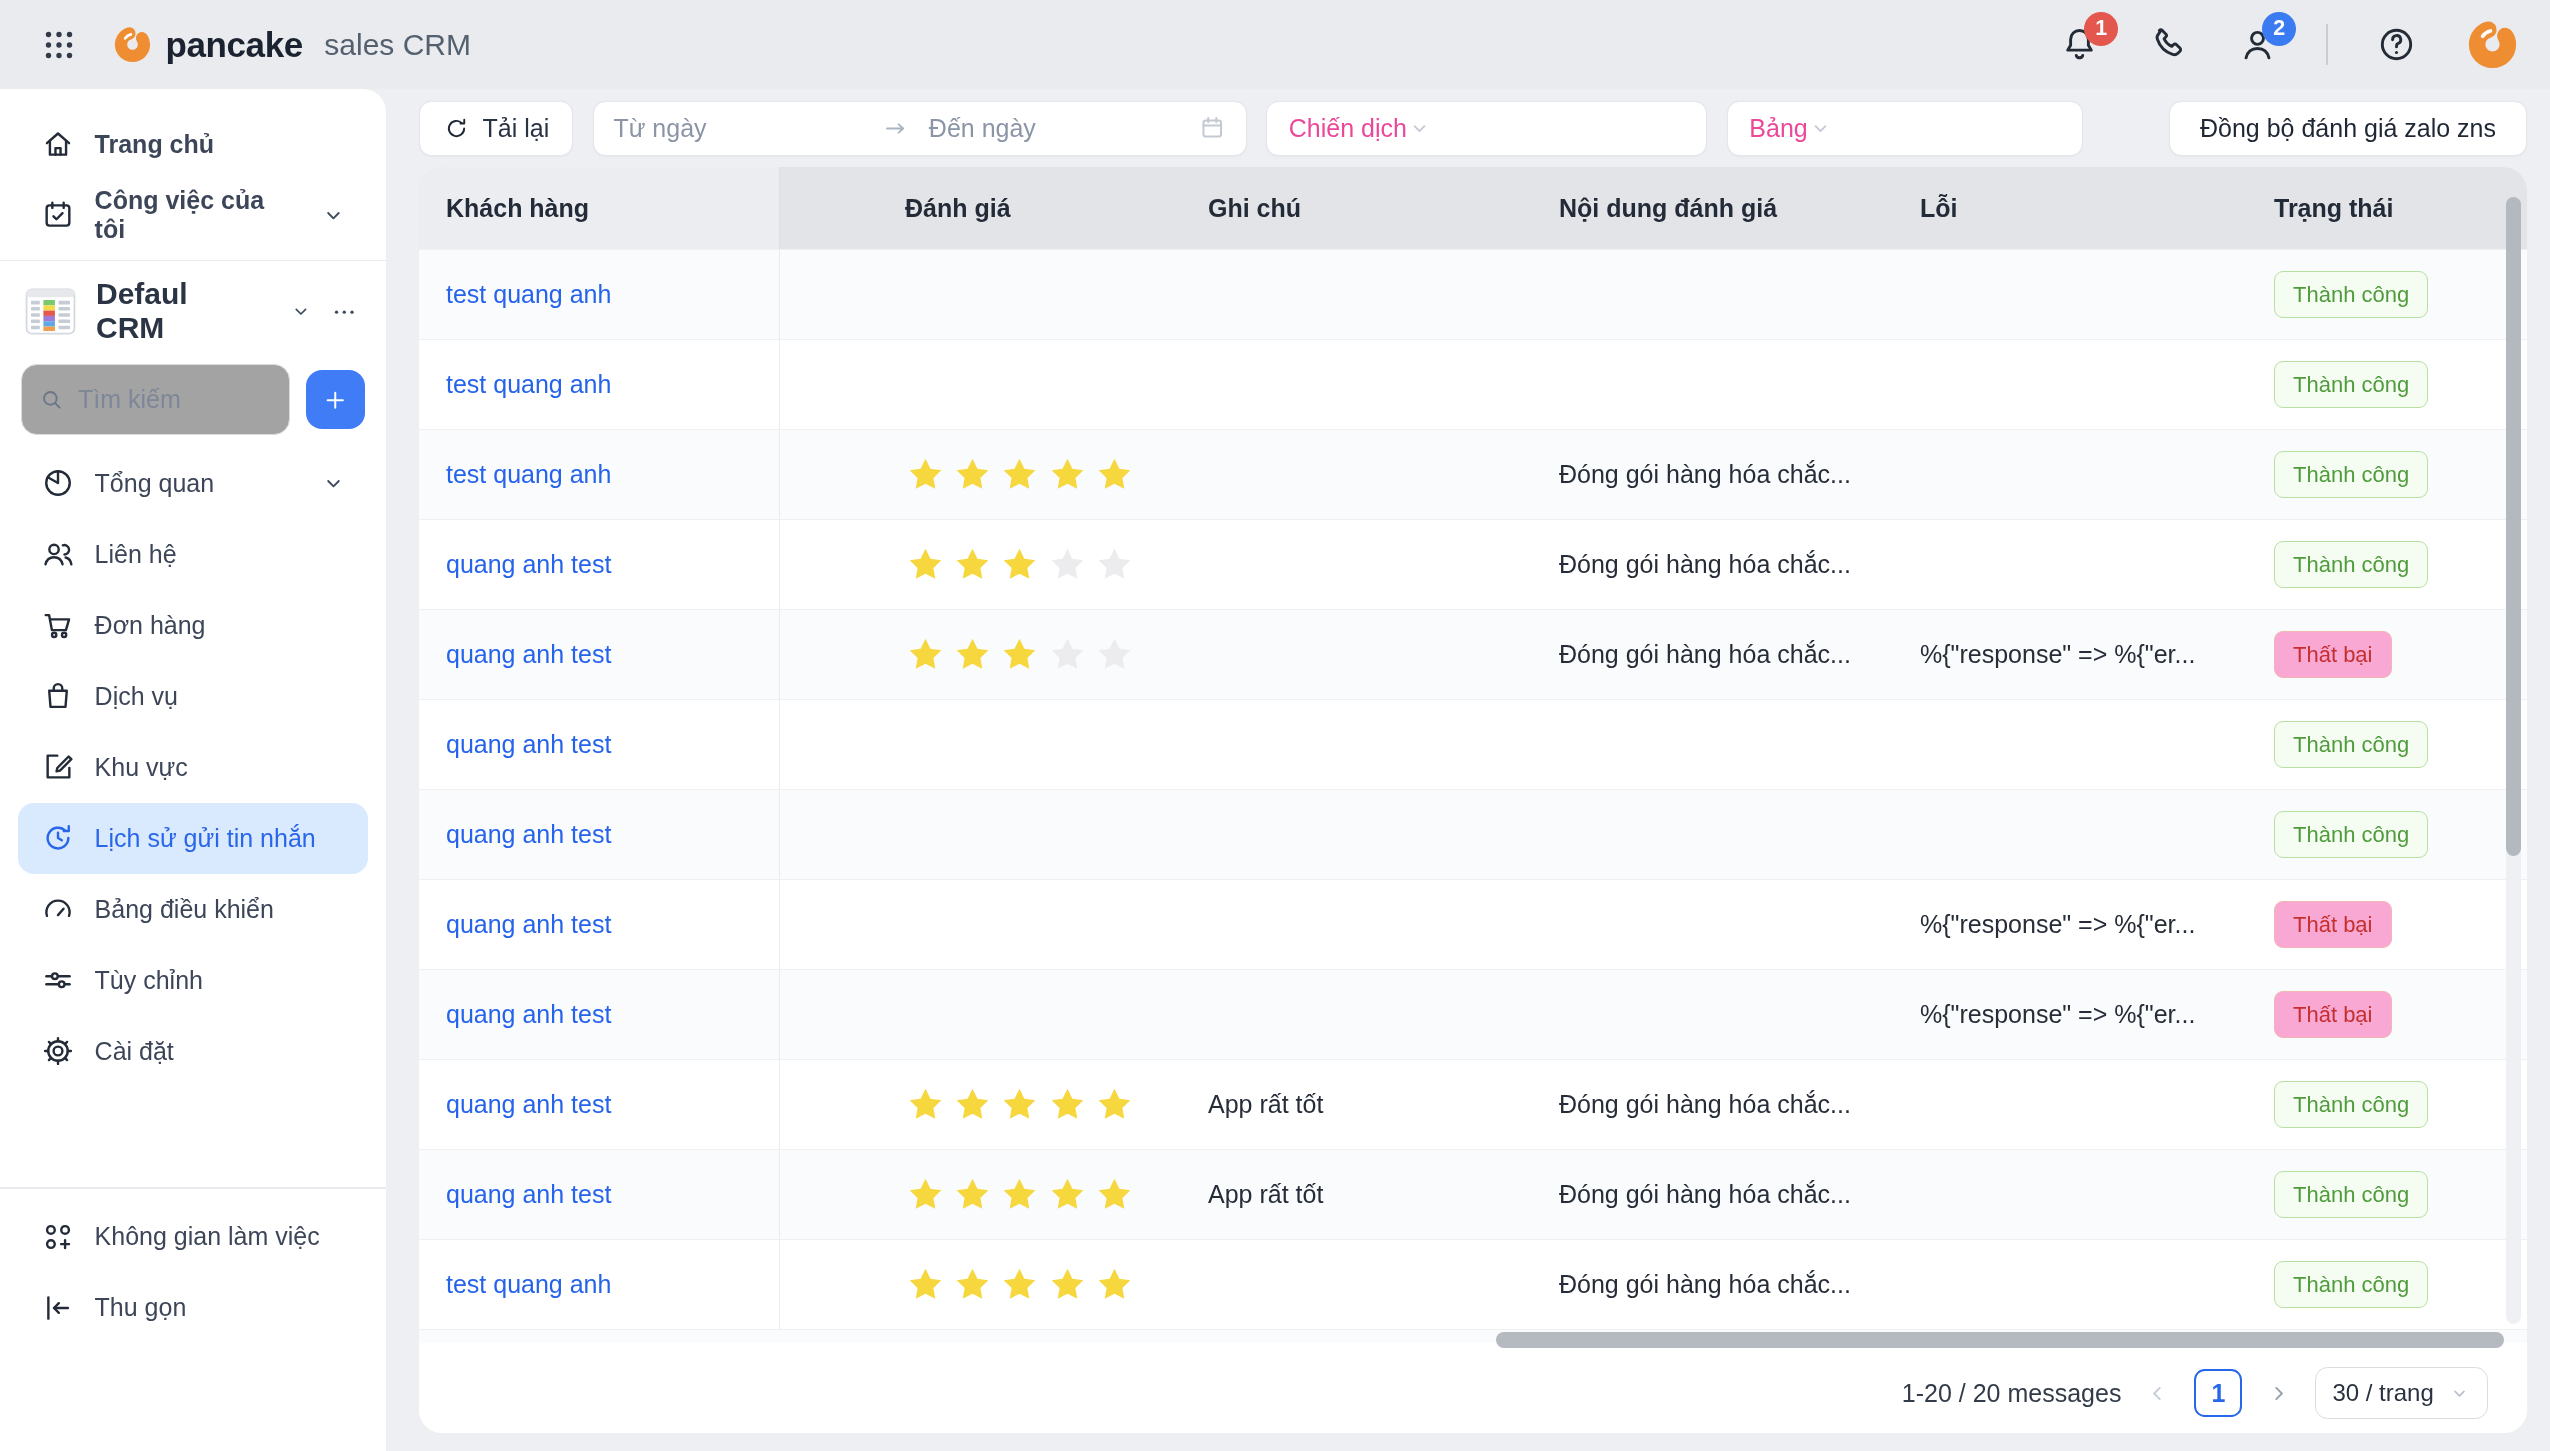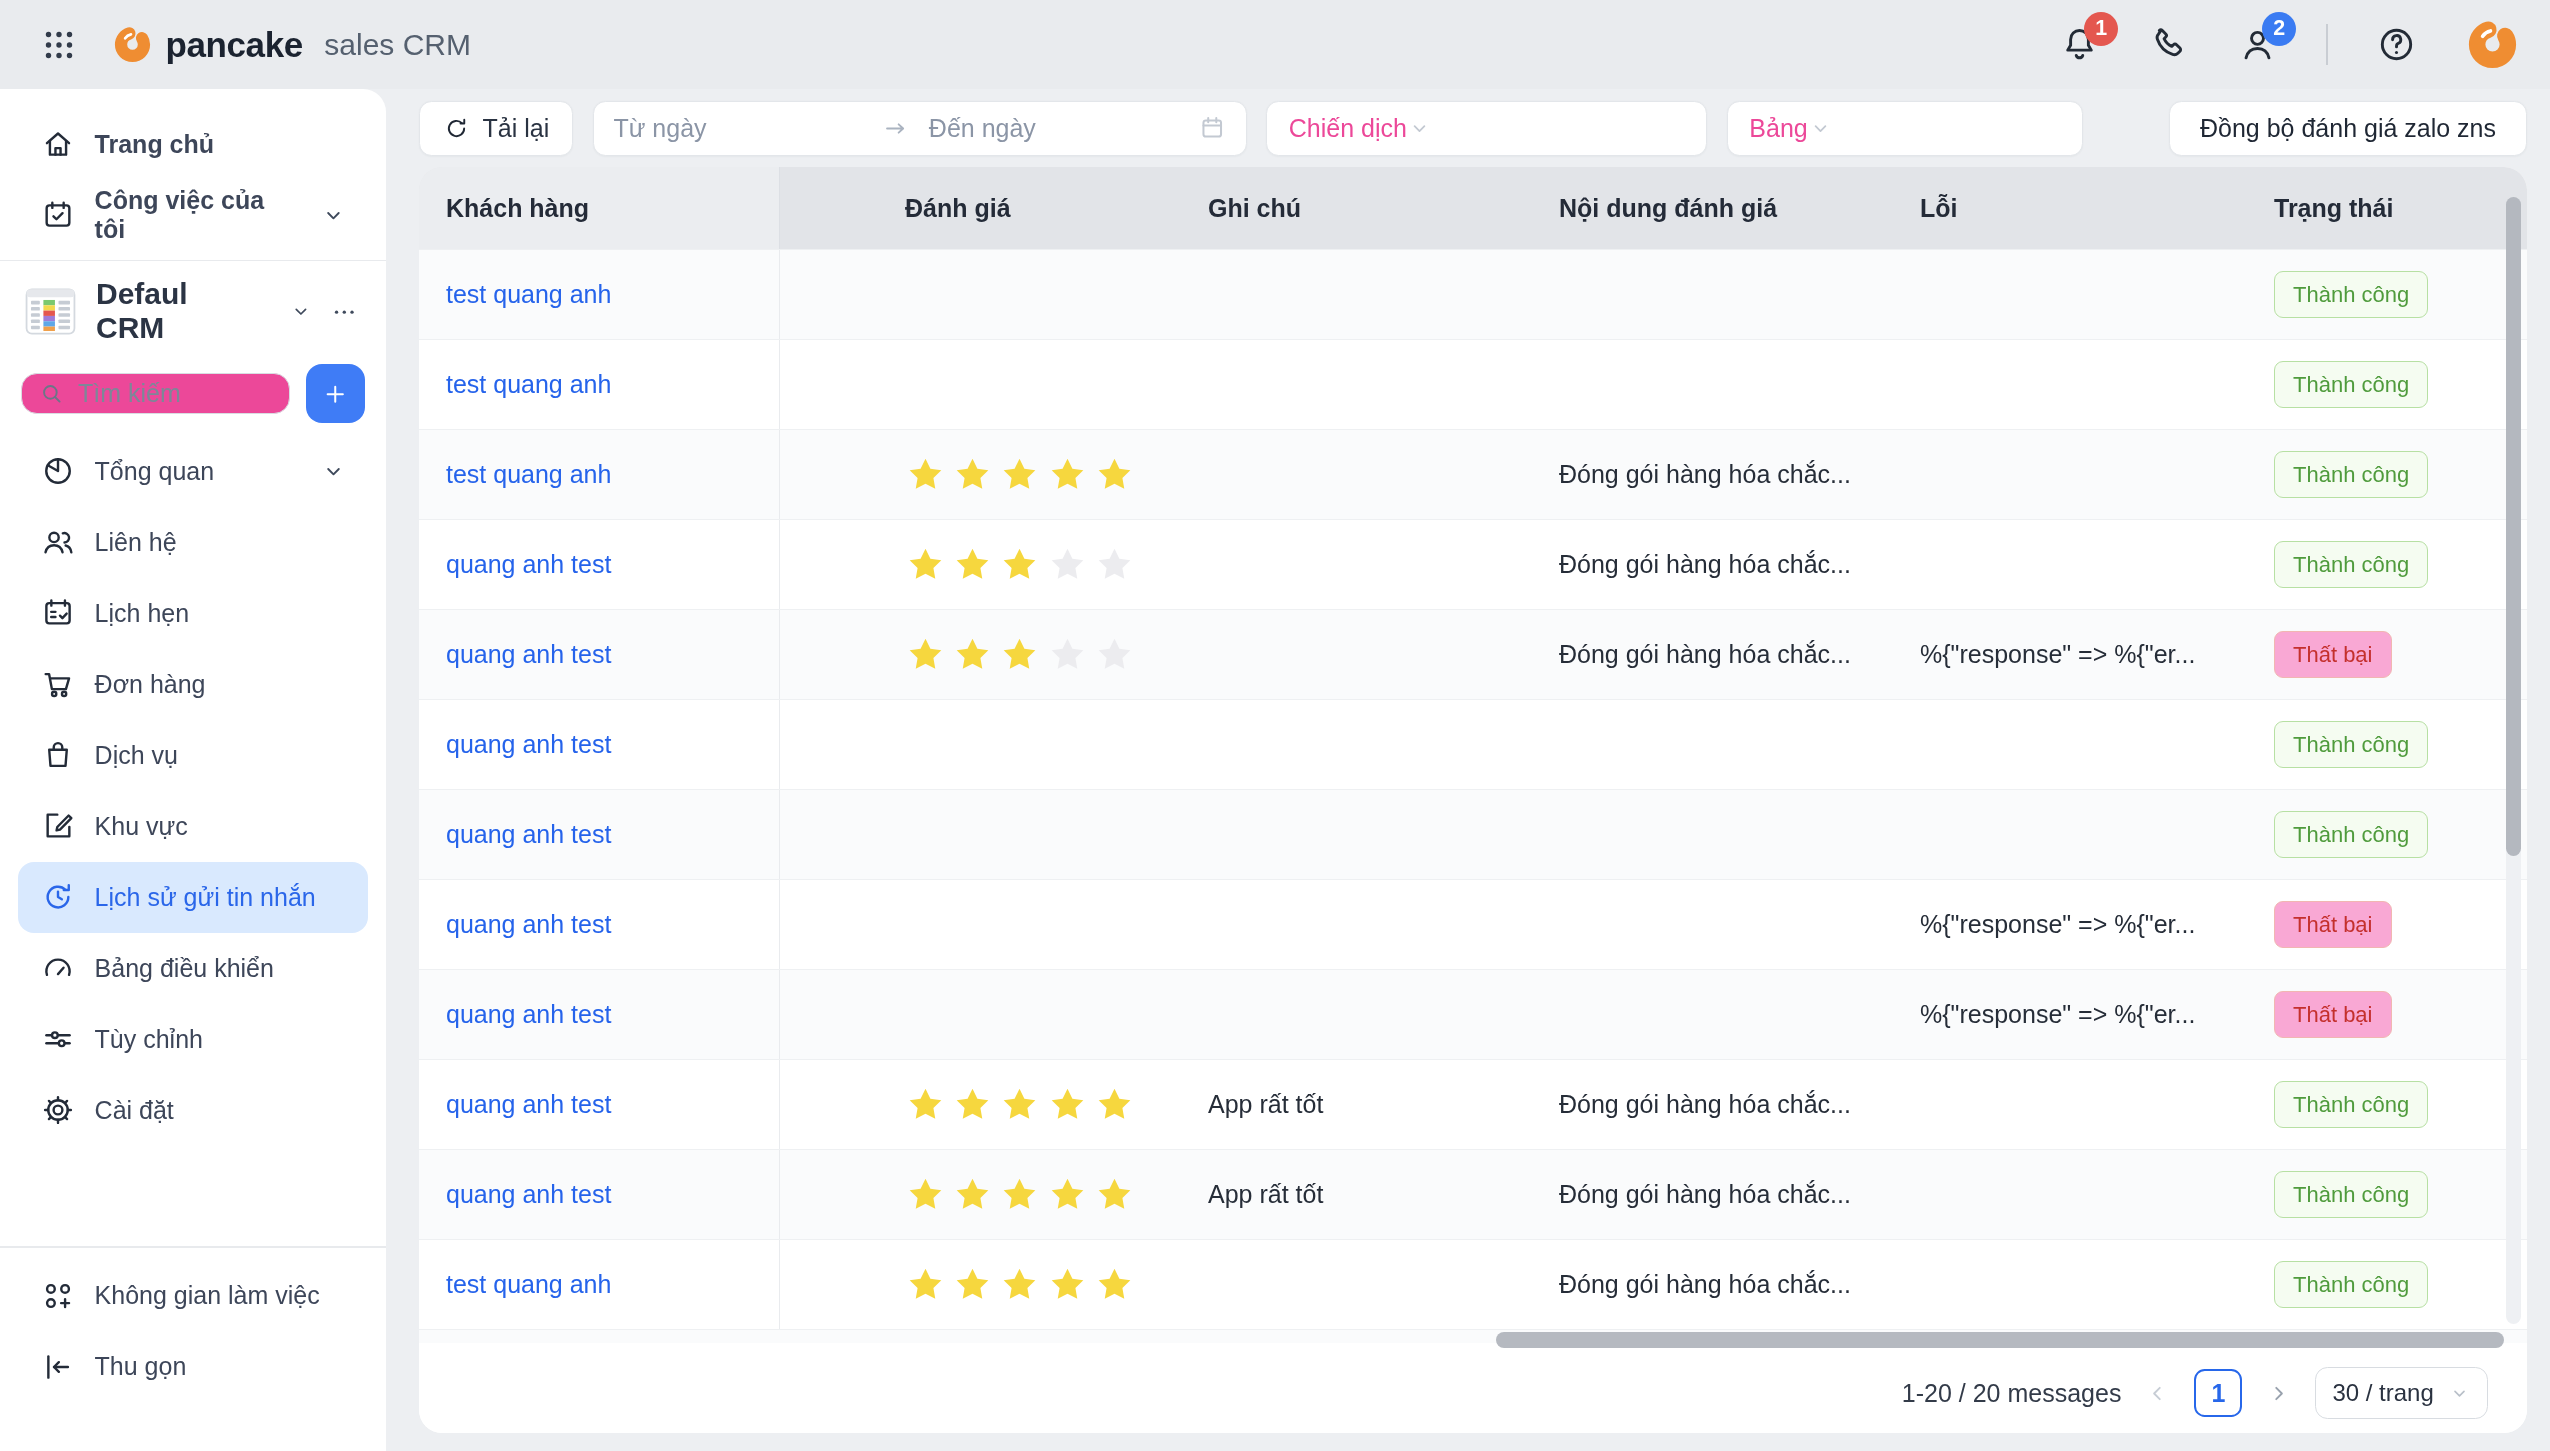--- a/index.html
+++ b/index.html
@@ -40,21 +40,21 @@
   .side-item.active{margin:0 18px;padding:0 21.4px 0 23px;border-radius:16px;background:#d9e9fe;color:#2a66e9;}
   .side-item.active .si-icon{color:#2a66e9;}
   .divider{height:1.8px;background:#e8eaed;margin:9px 0 10.7px;}
   .divider2{height:1.8px;background:#e8eaed;margin:100px 0 12.5px;}
   .ws-row{height:78px;display:flex;align-items:center;padding:0 27px 0 23px;gap:18px;cursor:pointer;}
   .ws-thumb{width:55px;height:55px;flex:none;}
   .ws-name{font-size:30px;font-weight:600;color:#2b3444;}
   .ws-chev{width:25px;height:25px;color:#3f4a5c;margin-left:14.2px;}
   .ws-dots{width:30px;height:30px;color:#3f4a5c;margin-left:auto;}
   .search-row{display:flex;align-items:center;gap:16px;margin:14.2px 21.4px 12.5px;}
-  .search-box{flex:1;height:41px;border:1.8px solid #d9dde2;border-radius:16px;background:#ec4899;
+  .search-box{flex:1;height:71px;border:1.8px solid #d9dde2;border-radius:16px;background:#a3a3a3;
     display:flex;align-items:center;padding:16px 16px;gap:10.7px;box-sizing:border-box;}
   .search-box svg{width:27px;height:27px;color:#6b7687;flex:none;}
   .search-box input{border:none;outline:none;font-size:25px;width:100%;background:transparent;
     font-family:inherit;color:#2b3444;}
   .search-box input::placeholder{color:#7d8798;}
   .plus-btn{width:59px;height:59px;flex:none;border-radius:16px;background:#3f7cf6;color:#fff;
     display:flex;align-items:center;justify-content:center;cursor:pointer;}
   .plus-btn svg{width:28.5px;height:28.5px;}
   
   .main{flex:1;display:flex;flex-direction:column;padding:0 23px 0 33px;min-width:0;}
@@ -383,26 +383,20 @@
           </svg>
         </div>
         <div class="side-item">
           <svg class="ic si-icon" viewBox="0 0 38 38" width="34" height="34">
             <use href="#i-users"></use>
           </svg>
           <span>Liên hệ</span>
         </div>
         <div class="side-item">
           <svg class="ic si-icon" viewBox="0 0 38 38" width="34" height="34">
-            <use href="#i-calendar-list"></use>
-          </svg>
-          <span>Lịch hẹn</span>
-        </div>
-        <div class="side-item">
-          <svg class="ic si-icon" viewBox="0 0 38 38" width="34" height="34">
             <use href="#i-cart"></use>
           </svg>
           <span>Đơn hàng</span>
         </div>
         <div class="side-item">
           <svg class="ic si-icon" viewBox="0 0 38 38" width="34" height="34">
             <use href="#i-bag"></use>
           </svg>
           <span>Dịch vụ</span>
         </div>

